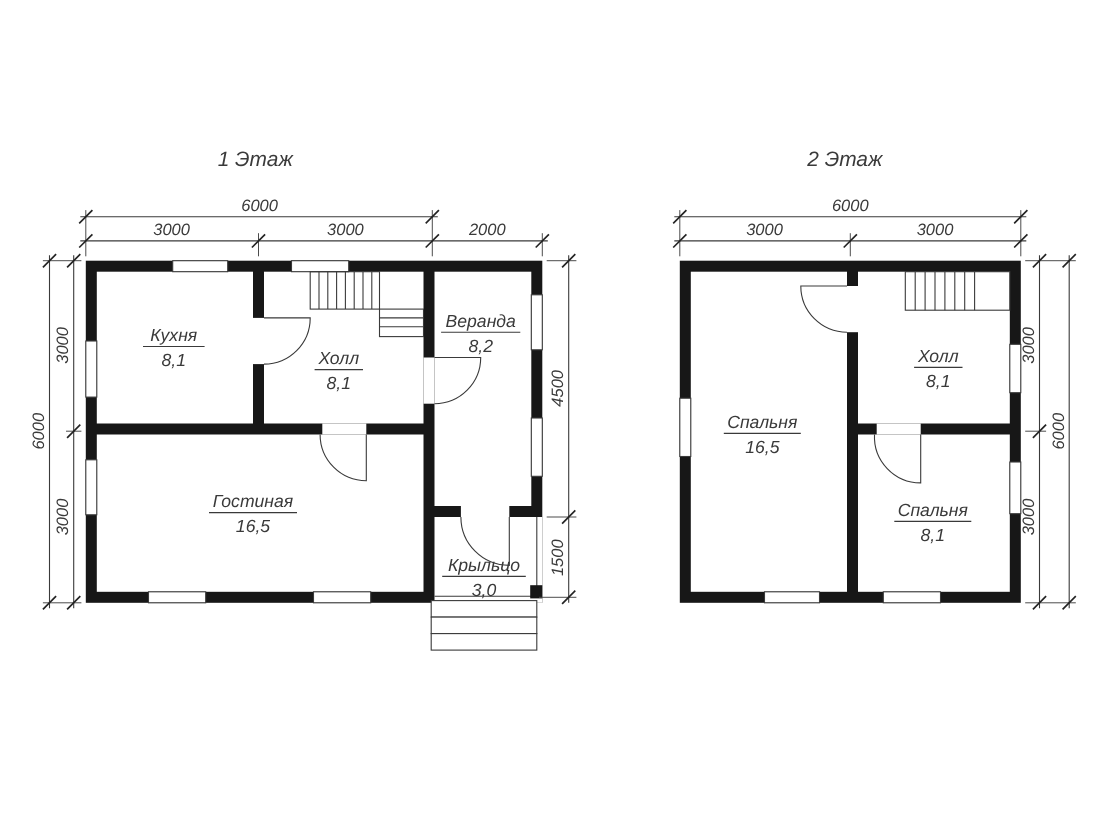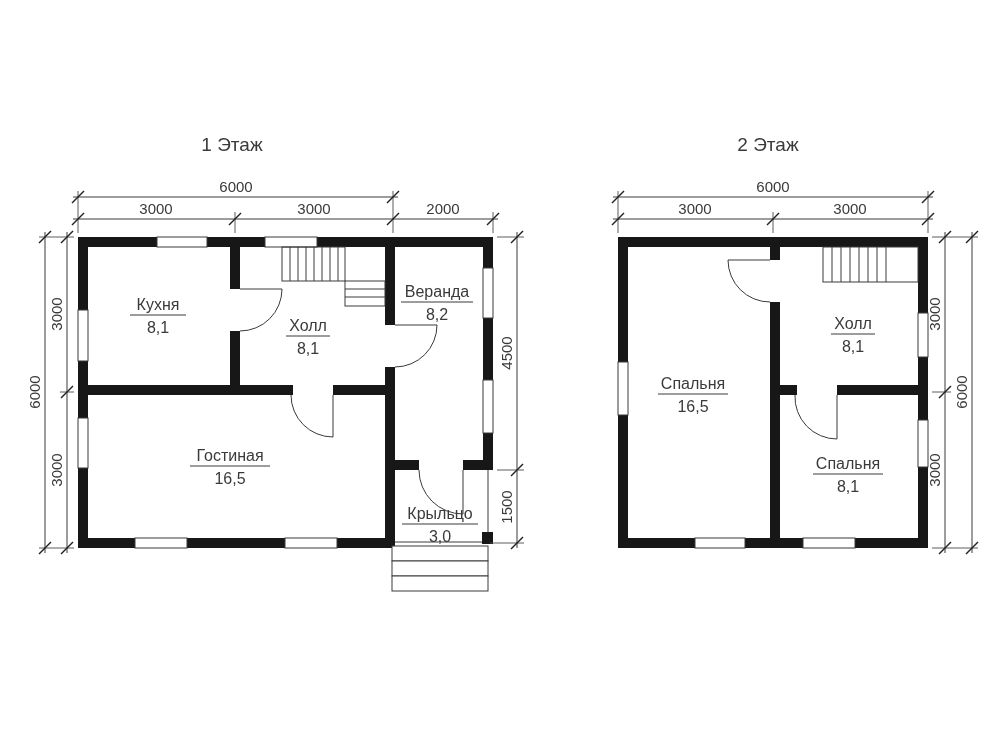--- a/index.html
+++ b/index.html
@@ -1,16 +1,16 @@
 <!DOCTYPE html>
 <html><head>
 <meta charset="utf-8">
 <style>
   html,body{margin:0;padding:0;background:#ffffff;}
-  .canvas-wrap{width:943px;height:750px;background:#ffffff;position:relative;font-family:"Liberation Sans","DejaVu Sans",sans-serif;}
+  .canvas-wrap{width:943px;height:750px;background:#ffffff;position:relative;font-family:"Liberation Sans","DejaVu Sans",sans-serif;font-style:italic;}
   svg{display:block;}
   .wall{fill:#171717;stroke:none;}
   .roomfill{fill:#ffffff;stroke:none;}
   .win{fill:#ffffff;stroke:#3a3a3a;stroke-width:1;}
   .thin{stroke:#3a3a3a;stroke-width:1;fill:none;}
   .step{fill:#ffffff;stroke:#3a3a3a;stroke-width:1;}
   .dim{stroke:#3a3a3a;stroke-width:1;fill:none;}
   .ext{stroke:#4a4a4a;stroke-width:0.9;fill:none;}
   .tick{stroke:#222222;stroke-width:1.5;}
   text{fill:#3a3a3a;}

